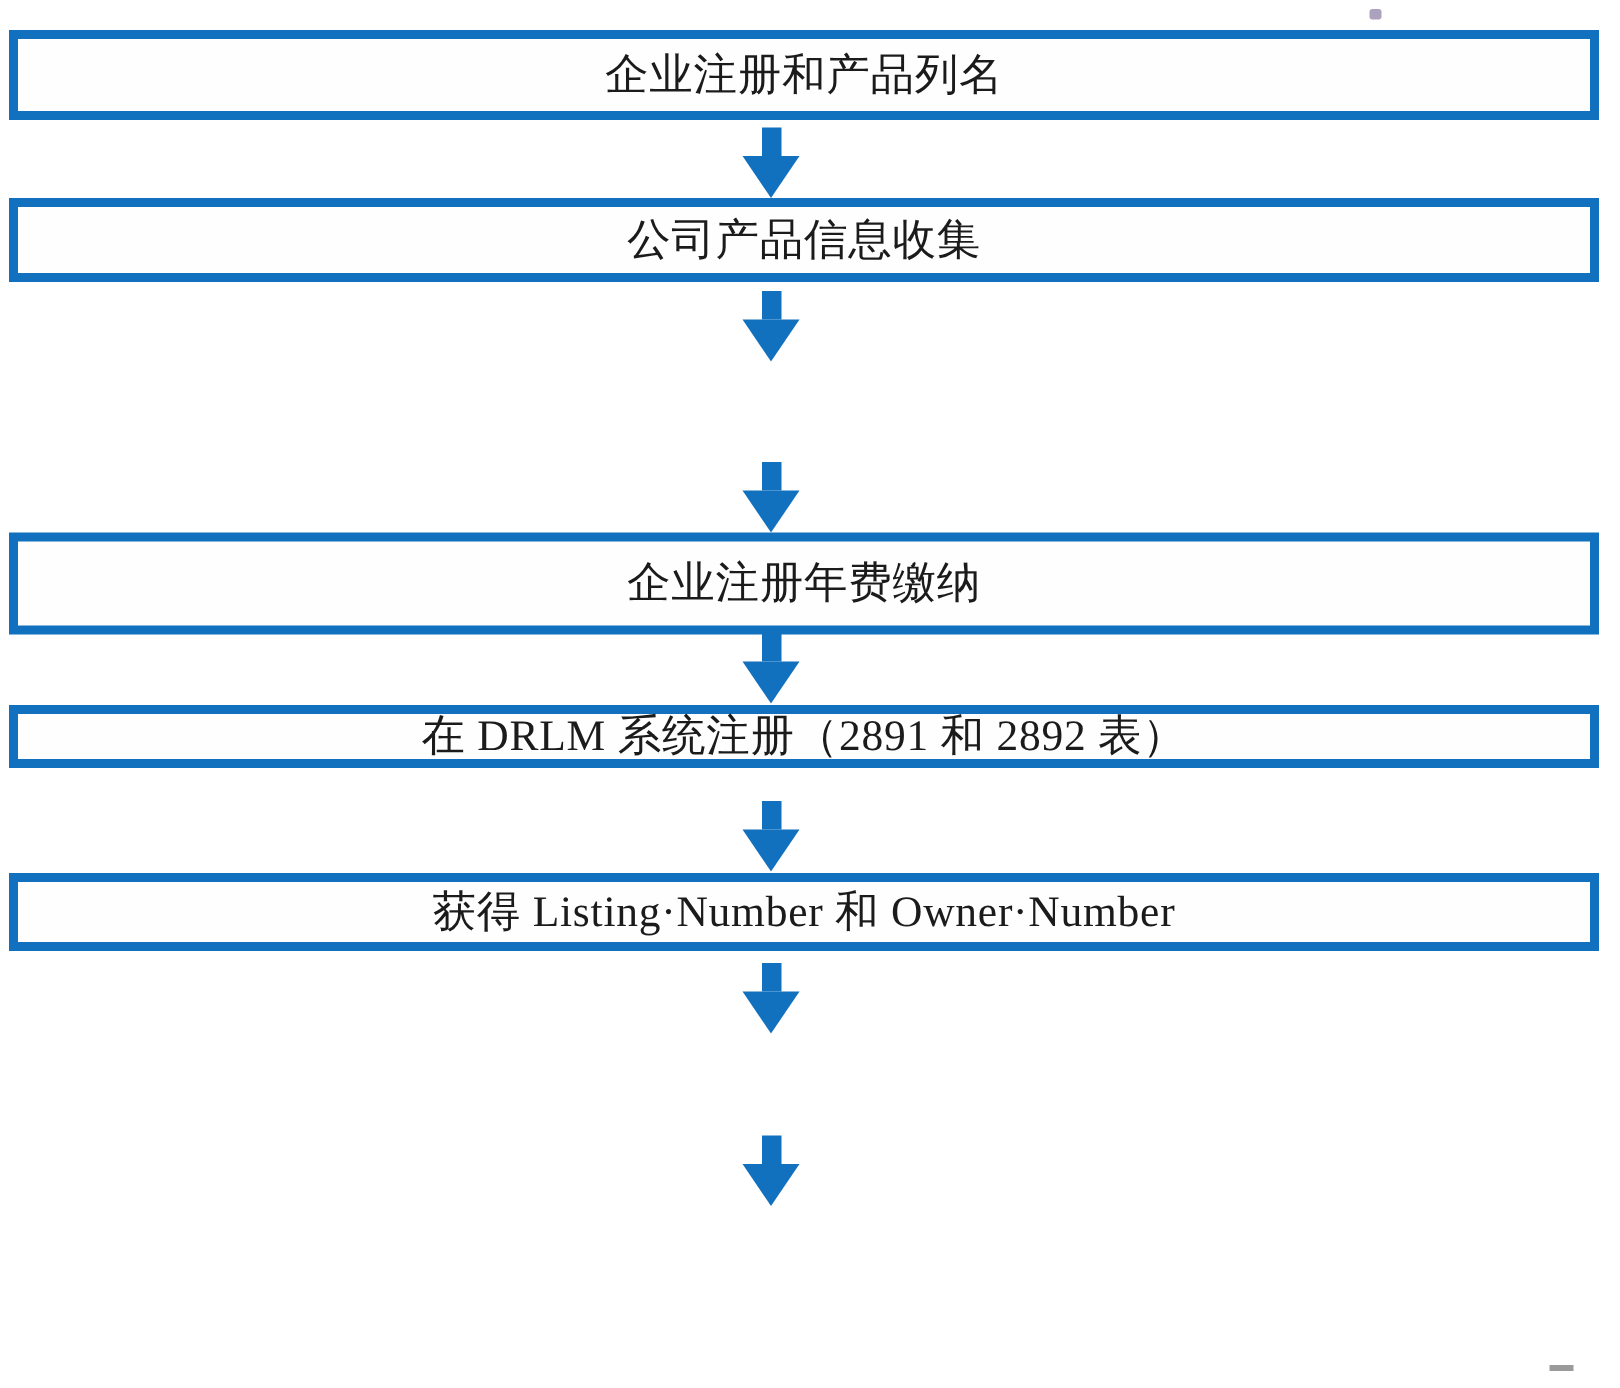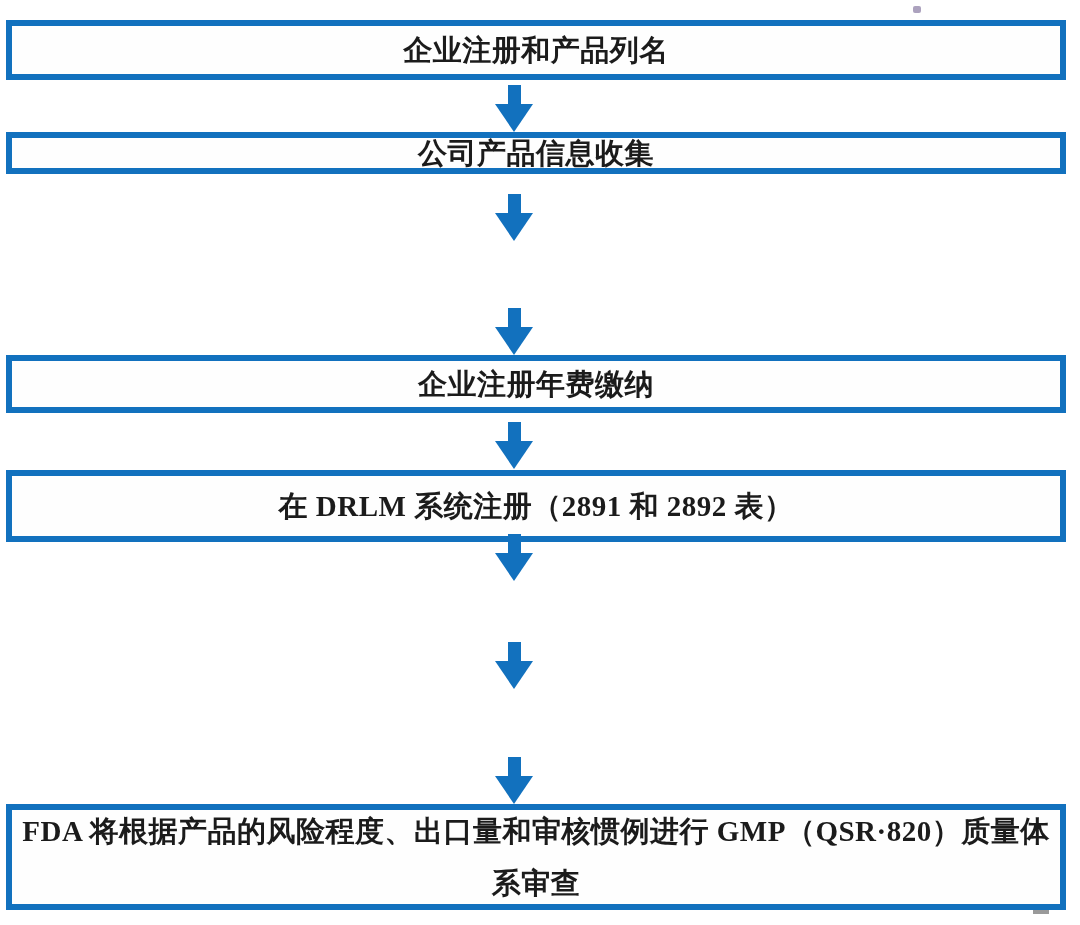--- a/index.html
+++ b/index.html
@@ -2,21 +2,21 @@
 <html style="--accent: #1271BE; --text: #1B1B1B; --background: #FFFFFF; --stray-purple: #9D92B3; --stray-gray: #8F8F8F;"><head>
 <meta charset="utf-8">
 <style>
   :root{
     --accent:#1271BE;
     --text:#1B1B1B;
     --bg:#FFFFFF;
     --stray-purple:#9D92B3;
     --stray-gray:#8F8F8F;
   }
-  *{margin:0;padding:0;box-sizing:border-box;font-weight:bold;}
+  *{margin:0;padding:0;box-sizing:border-box;}
   html,body{background:var(--bg);}
   body{
     width:1080px;height:925px;
     position:relative;
     font-family:"Liberation Serif","DejaVu Serif",serif;
     color:var(--text);
     overflow:hidden;
   }
   .canvas{
     position:absolute;left:0;top:0;width:1080px;height:925px;
@@ -67,65 +67,65 @@
 
   <div class="box" style="top:20px;height:60px">
     <span class="box-label">企业注册和产品列名</span>
   </div>
 
   <div class="arrow" style="left:495px;top:85px">
     <div class="arrow-stem"></div>
     <div class="arrow-head"></div>
   </div>
 
-  <div class="box" style="top:132px;height:42px">
+  <div class="box" style="top:132px;height:56px">
     <span class="box-label">公司产品信息收集</span>
   </div>
 
   <div class="arrow" style="left:495px;top:194px">
     <div class="arrow-stem"></div>
     <div class="arrow-head"></div>
   </div>
 
 
   <div class="arrow" style="left:495px;top:308px">
     <div class="arrow-stem"></div>
     <div class="arrow-head"></div>
   </div>
 
-  <div class="box" style="top:355px;height:58px">
+  <div class="box" style="top:355px;height:68px">
     <span class="box-label">企业注册年费缴纳</span>
   </div>
 
   <div class="arrow" style="left:495px;top:422px">
     <div class="arrow-stem"></div>
     <div class="arrow-head"></div>
   </div>
 
-  <div class="box" style="top:470px;height:72px">
+  <div class="box" style="top:470px;height:42px">
     <span class="box-label">在 DRLM 系统注册（2891 和 2892 表）</span>
   </div>
 
   <div class="arrow" style="left:495px;top:534px">
     <div class="arrow-stem"></div>
     <div class="arrow-head"></div>
   </div>
 
+  <div class="box" style="top:582px;height:52px">
+    <span class="box-label">获得 Listing·Number 和 Owner·Number</span>
+  </div>
 
   <div class="arrow" style="left:495px;top:642px">
     <div class="arrow-stem"></div>
     <div class="arrow-head"></div>
   </div>
 
 
   <div class="arrow" style="left:495px;top:757px">
     <div class="arrow-stem"></div>
     <div class="arrow-head"></div>
   </div>
 
-  <div class="box" style="top:804px;height:106px">
-    <span class="box-label">FDA 将根据产品的风险程度、出口量和审核惯例进行 GMP（QSR·820）质量体系审查</span>
-  </div>
 
   <div class="stray-top"></div>
   <div class="stray-bottom"></div>
 
 </div>
 
 </body></html>

